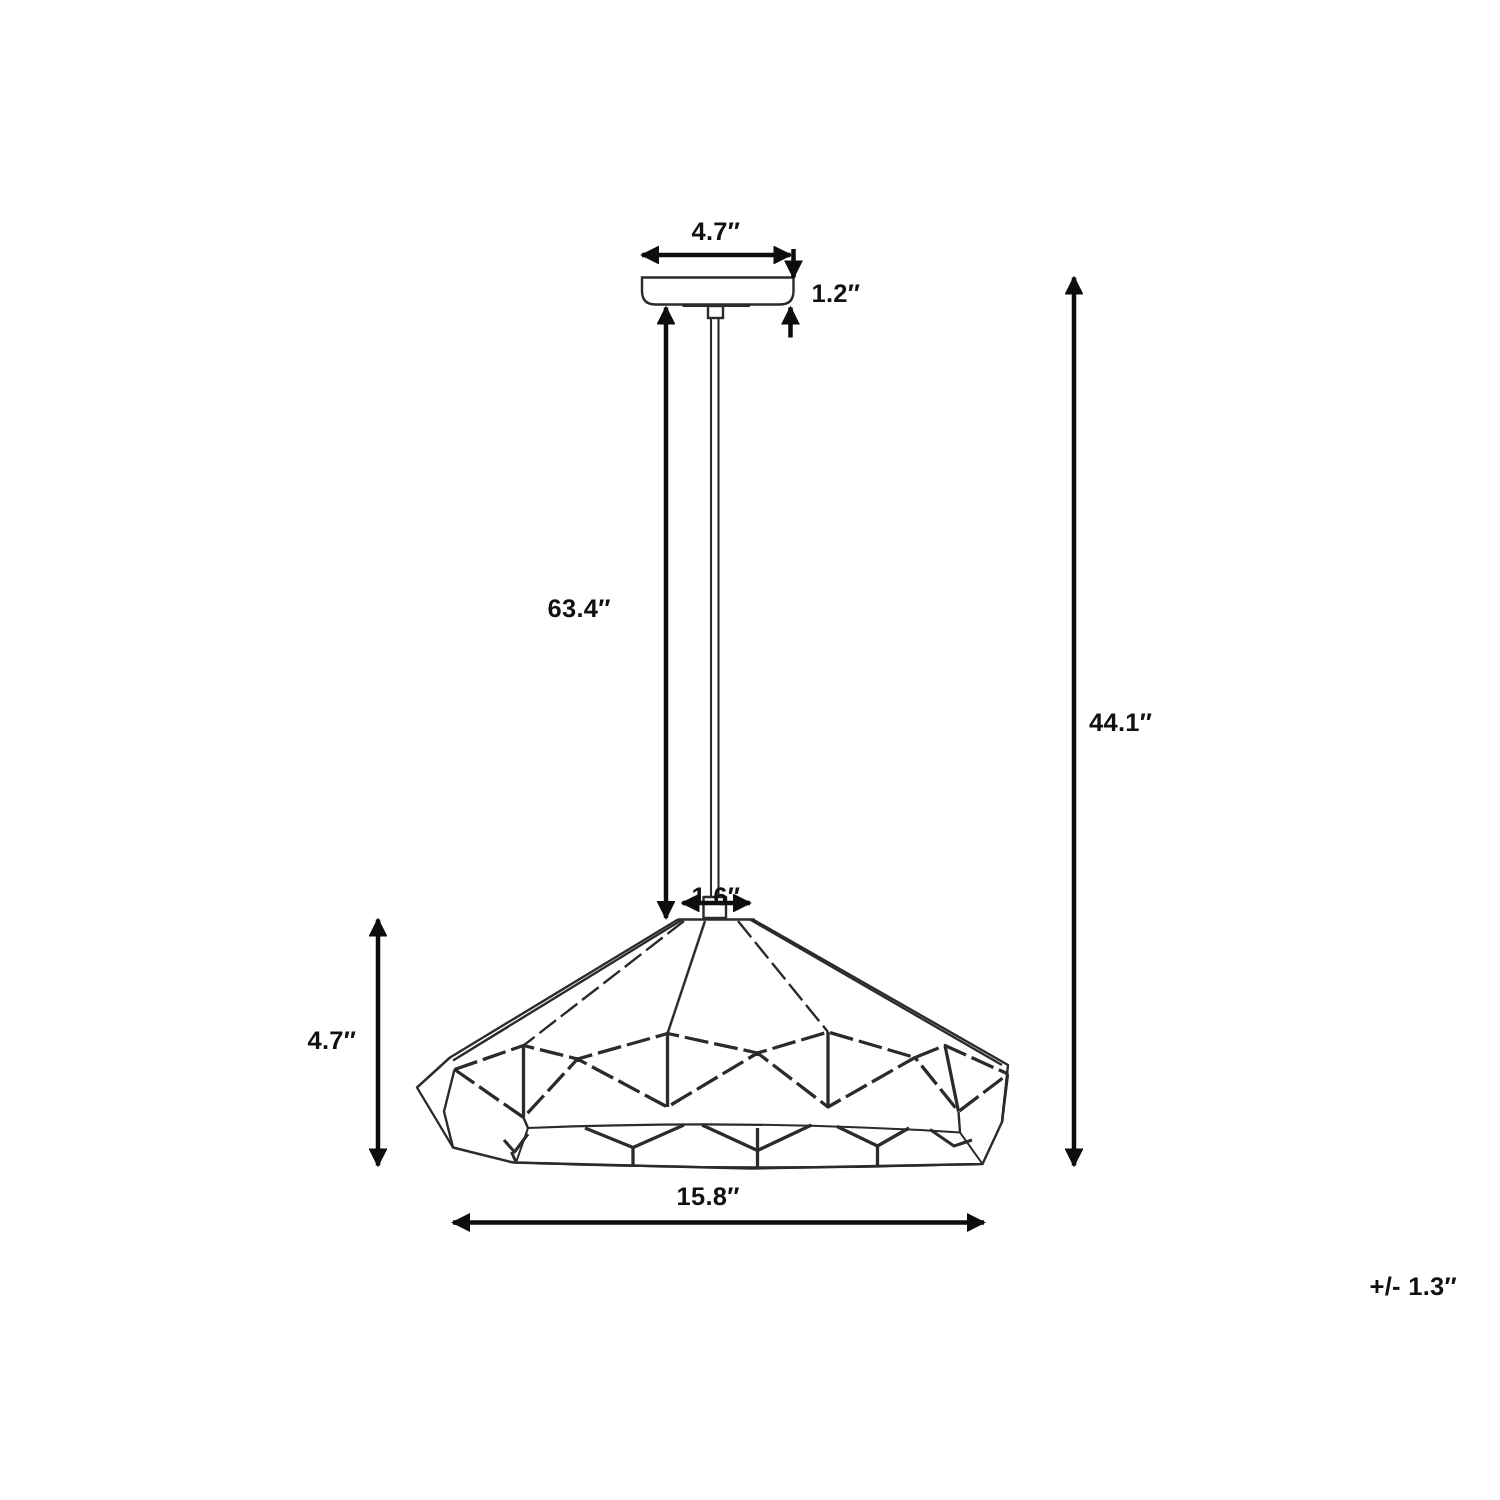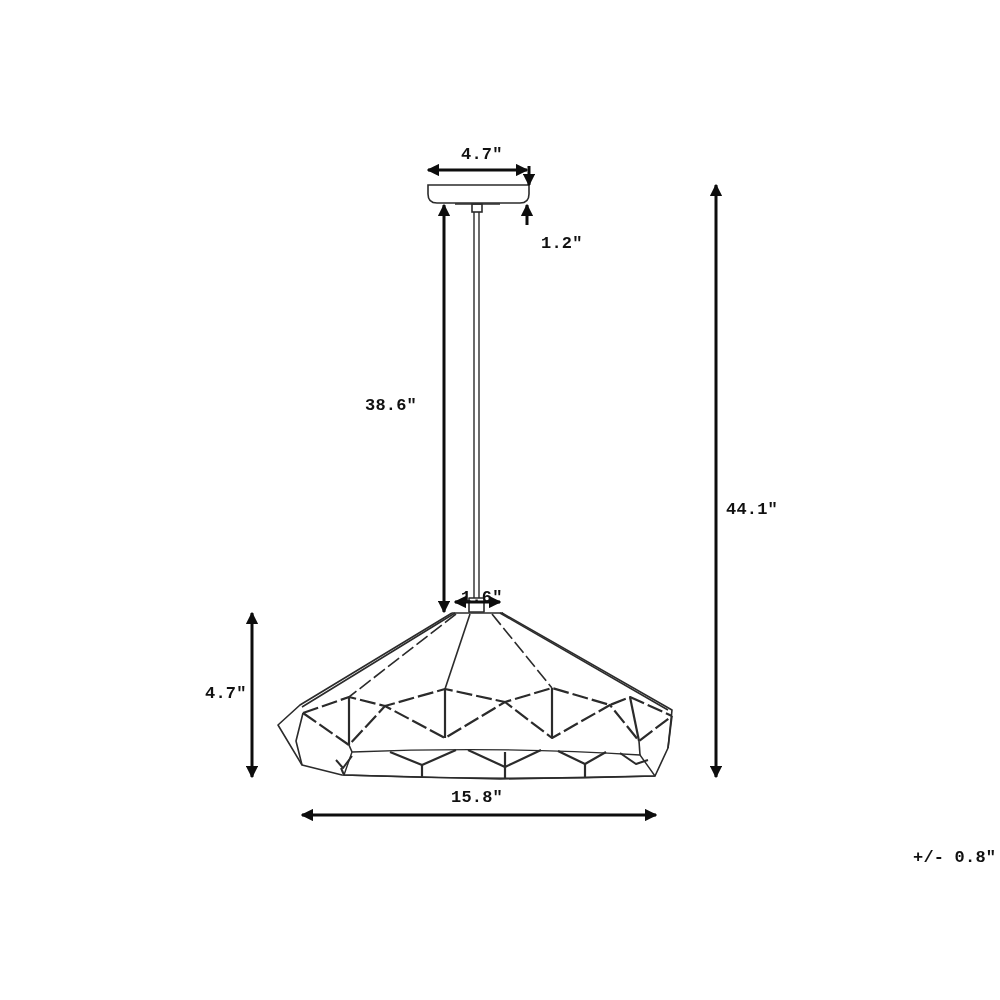--- a/index.html
+++ b/index.html
@@ -1,18 +1,18 @@
 <!DOCTYPE html>
 <html><head>
   <meta charset="utf-8">
   <style>
     html, body { margin: 0; padding: 0; background: #ffffff; }
     body { width: 1000px; height: 1000px; position: relative; overflow: hidden; font-family: "DejaVu Sans", sans-serif; }
     #diagram { position: absolute; left: 0; top: 0; width: 1000px; height: 1000px; }
-    .label { position: absolute; font-family: Liberation Mono, monospace; font-weight: bold; font-size: 17px; color: #111111; white-space: nowrap; letter-spacing: 0.2px; }
+    .label { position: absolute; font-family: Liberation Sans, sans-serif; font-weight: bold; font-size: 17px; color: #111111; white-space: nowrap; letter-spacing: 0.2px; }
   </style>
 </head>
 <body>
 
 <svg id="diagram" viewBox="0 0 1000 1000" xmlns="http://www.w3.org/2000/svg">
   <defs>
     <marker id="ah" viewBox="0 0 10 10" refX="9" refY="5" markerWidth="4.2" markerHeight="4.2" orient="auto-start-reverse">
       <path d="M0,0 L10,5 L0,10 z" fill="#0d0d0d"></path>
     </marker>
   </defs>
@@ -81,19 +81,19 @@
 
     <line x1="716" y1="185" x2="716" y2="777" marker-start="url(#ah)" marker-end="url(#ah)"></line>
 
     <line x1="252" y1="613" x2="252" y2="777" marker-start="url(#ah)" marker-end="url(#ah)"></line>
 
     <line x1="302" y1="815" x2="656" y2="815" marker-start="url(#ah)" marker-end="url(#ah)"></line>
   </g>
 </svg>
 
 <div class="label" style="left:461px; top:145px;">4.7″</div>
-<div class="label" style="left:541px; top:186px;margin-top:48px;">1.2″</div>
-<div class="label" style="left:365px; top:396px;">38.6″</div>
-<div class="label" style="left:726px; top:472px;margin-top:28px;">44.1″</div>
+<div class="label" style="left:541px; top:186px;">1.2″</div>
+<div class="label" style="left:365px; top:396px;">63.4″</div>
+<div class="label" style="left:726px; top:472px;">44.1″</div>
 <div class="label" style="left:461px; top:588px;">1.6″</div>
 <div class="label" style="left:205px; top:684px;">4.7″</div>
 <div class="label" style="left:451px; top:788px;">15.8″</div>
-<div class="label" style="left:913px; top:848px;">+/- 0.8″</div>
+<div class="label" style="left:913px; top:848px;">+/- 1.3″</div>
 
 </body></html>

